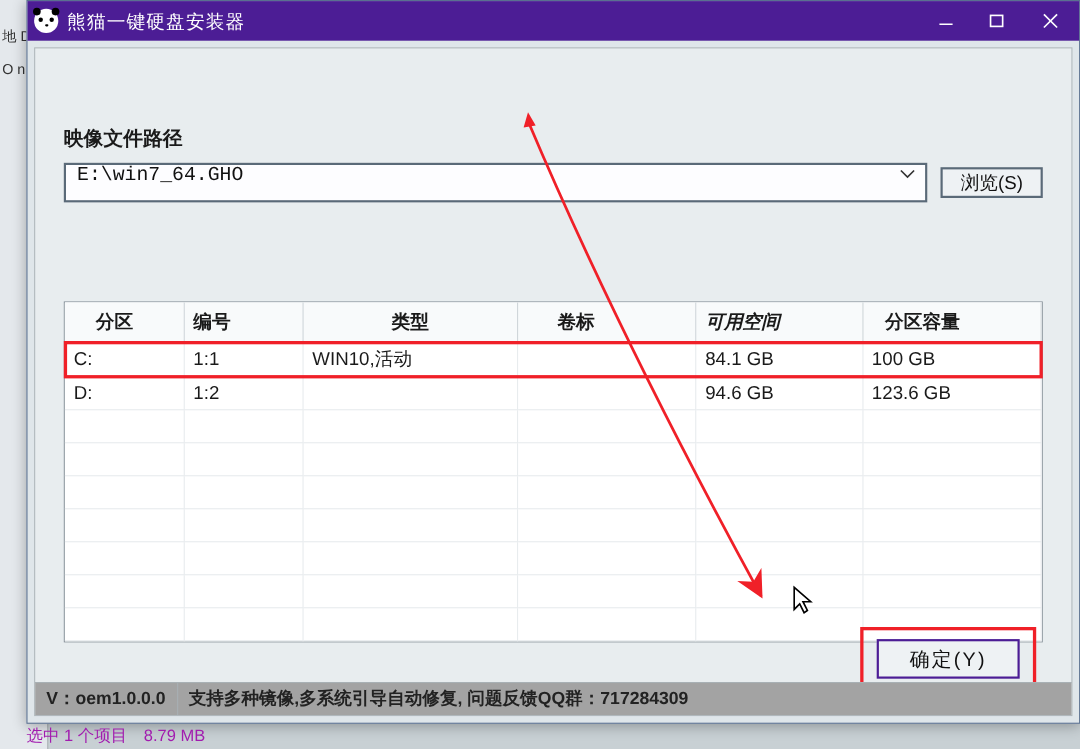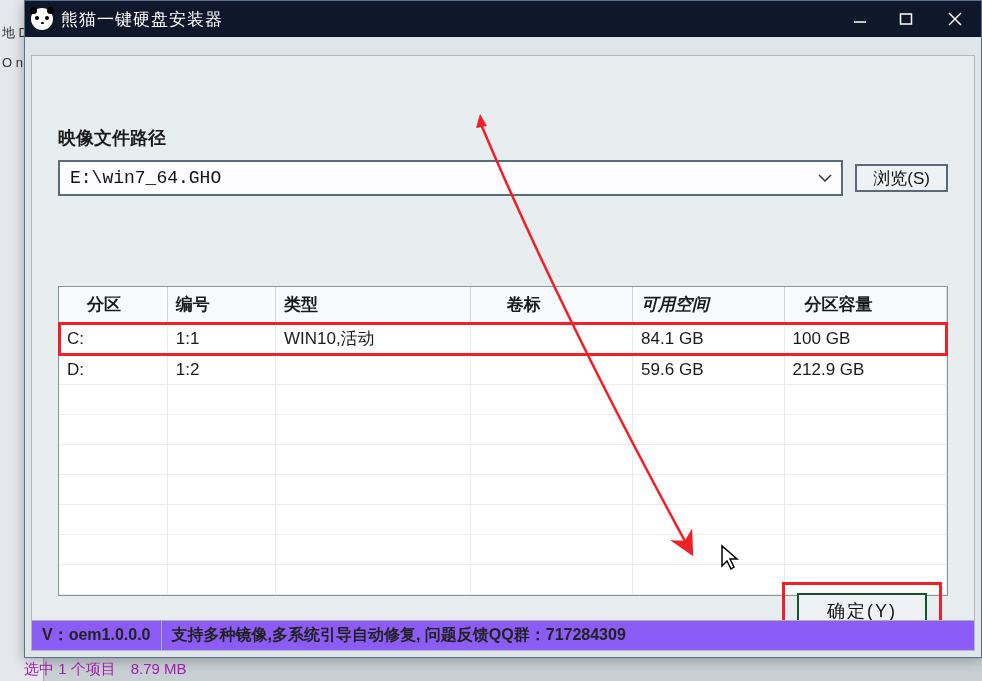--- a/index.html
+++ b/index.html
@@ -30,21 +30,21 @@
       left: 24px; top: 0;
       width: 958px;
       height: 658px;
       background: #dfe6ea;
       border: 1px solid #5a7090;
       box-shadow: 0 2px 12px rgba(0,0,0,0.3);
     }
     .titlebar {
       display: flex;
       align-items: center;
-      background: #0f172a;
+      background: #4c1d95;
       color: #fff;
       height: 36px;
       padding: 0 0 0 6px;
     }
     .titlebar-icon {
       width: 22px; height: 22px;
       background: #fff;
       border-radius: 50%;
       margin-right: 8px;
       display: flex;
@@ -103,41 +103,40 @@
       color: #fff;
       font-size: 16px;
       cursor: default;
     }
     .win-btn.close { width: 52px; font-size: 18px; }
     .client {
       position: absolute;
       left: 6px; right: 6px; top: 42px; bottom: 6px;
       background: #e8edef;
       border: 1px solid #b0b8bc;
-      margin-top: 12px;
     }
     .section-path {
       position: absolute;
       left: 26px; top: 70px; right: 26px;
     }
     .path-label {
       font-size: 18px;
       font-weight: bold;
       color: #1a1a1a;
       margin-bottom: 10px;
     }
     .path-row {
       display: flex;
       gap: 12px;
       align-items: center;
     }
     .combo {
       flex: 1;
       display: flex;
-      align-items: center;
+      align-items: flex-start;
       border: 2px solid #5a6a78;
       background: #fdfdff;
       height: 36px;
       padding: 0 4px 0 10px;
     }
     .combo-text {
       flex: 1;
       font-family: "Courier New", monospace;
       font-size: 18px;
       color: #111;
@@ -182,53 +181,53 @@
       font-size: 17px;
       padding: 4px 8px;
       border-right: 1px solid #e8ecee;
       border-bottom: 1px solid #e8ecee;
       height: 30px;
       color: #1a1a1a;
     }
     tr.empty td { color: transparent; }
     .col-part { width: 100px; padding-left: 28px; }
     .col-num { width: 100px; }
-    .col-type { width: 180px; }
+    .col-type { width: 180px; text-align: center; }
     .col-label { width: 150px; padding-left: 36px; }
     .col-free { width: 140px; font-style: italic; }
     .col-cap { width: 150px; padding-left: 20px; }
     .row-highlight {
       outline: 3px solid #f02028;
       outline-offset: -2px;
     }
     .confirm-area {
       position: absolute;
       right: 32px; top: 526px;
     }
     .confirm-highlight {
       border: 3px solid #f02028;
       padding: 8px 12px;
       display: inline-block;
     }
     .confirm-btn {
-      border: 2px solid #14532d;
+      border: 2px solid #4c1d95;
       background: #eef2f4;
       height: 36px;
       padding: 0 28px;
       font-size: 18px;
       font-family: inherit;
       color: #111;
       letter-spacing: 2px;
     }
     .statusbar {
       position: absolute;
       left: 0; right: 0; bottom: 0;
       height: 30px;
       border-top: 1px solid #a8b0b4;
-      background: #8b5cf6;
+      background: #a3a3a3;
       display: flex;
       align-items: center;
       font-size: 16px;
       color: #222;
     }
     .status-left {
       padding: 0 10px;
       border-right: 1px solid #a8b0b4;
       height: 100%;
       display: flex;
@@ -340,22 +339,22 @@
               <td>WIN10,活动</td>
               <td></td>
               <td>84.1 GB</td>
               <td>100 GB</td>
             </tr>
             <tr>
               <td>D:</td>
               <td>1:2</td>
               <td></td>
               <td></td>
-              <td>59.6 GB</td>
-              <td>212.9 GB</td>
+              <td>94.6 GB</td>
+              <td>123.6 GB</td>
             </tr>
             <tr class="empty">
               <td>&nbsp;</td>
               <td>&nbsp;</td>
               <td>&nbsp;</td>
               <td>&nbsp;</td>
               <td>&nbsp;</td>
               <td>&nbsp;</td>
             </tr>
             <tr class="empty">

